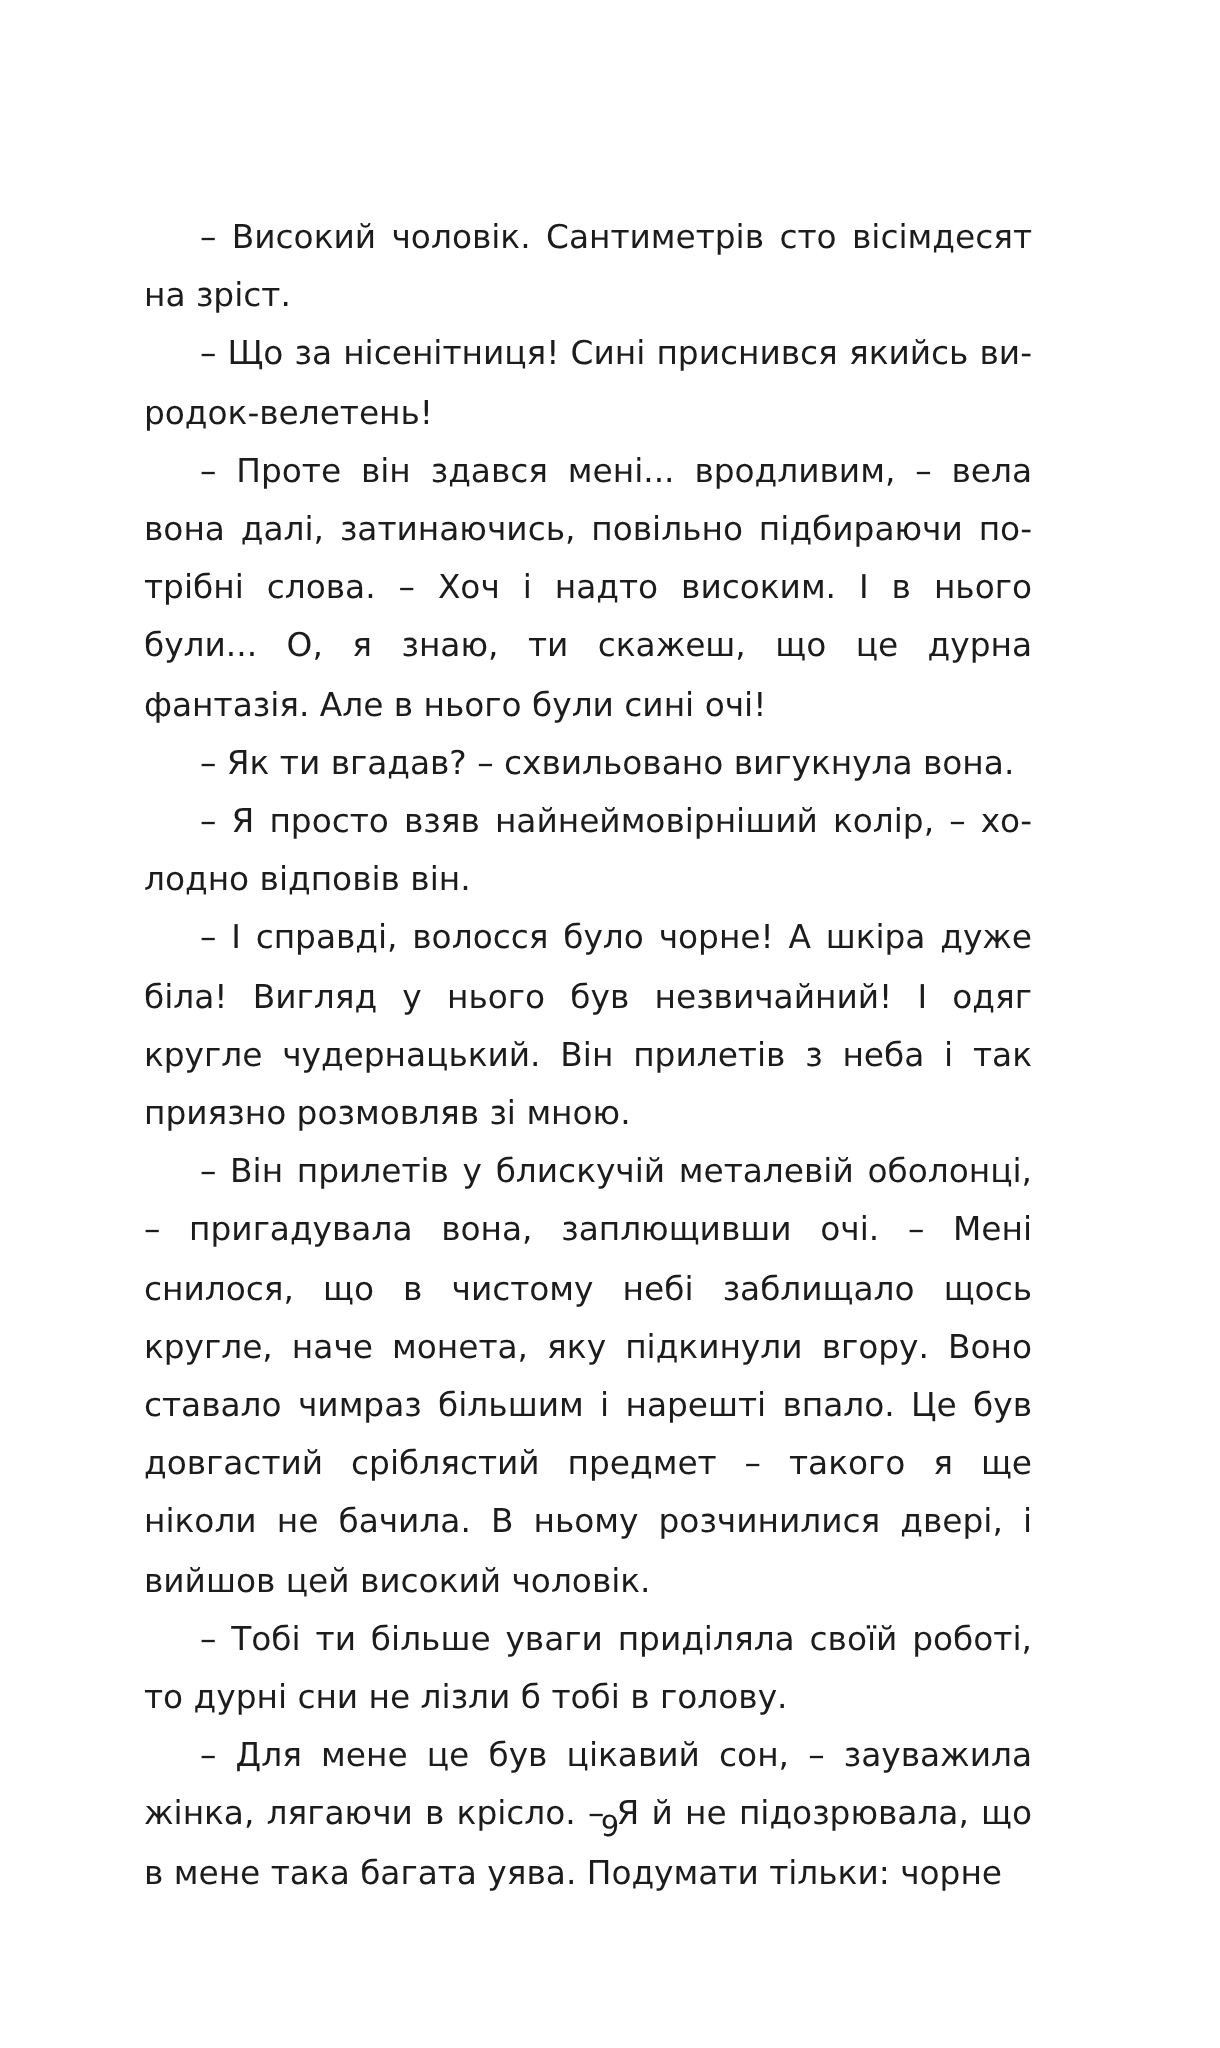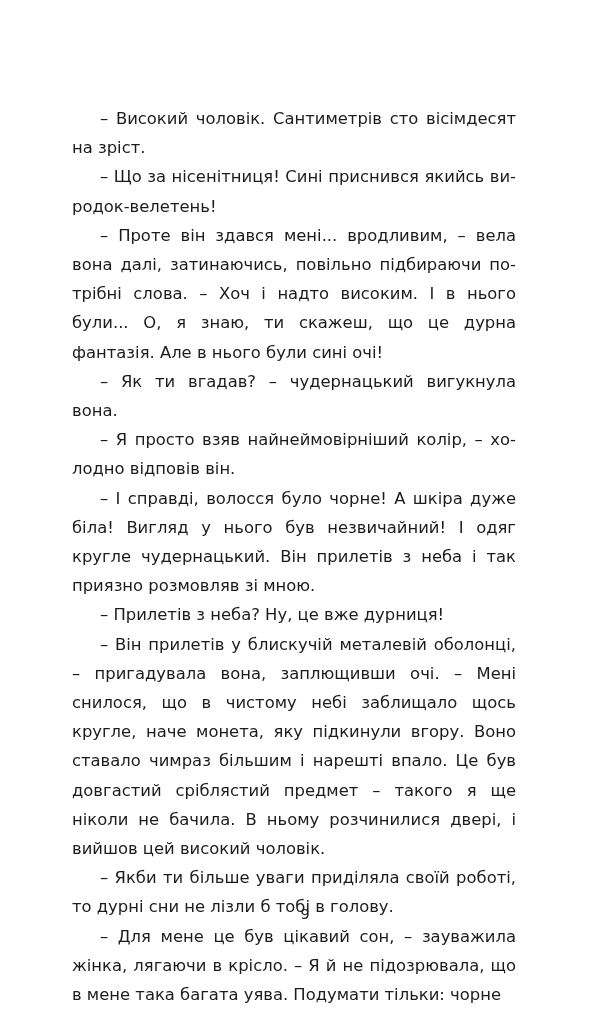--- a/index.html
+++ b/index.html
@@ -52,22 +52,21 @@
   }
 </style>
 </head>
 <body>
 
 <div class="page">
   <div class="text-block">
     <p class="para">– Високий чоловік. Сантиметрів сто вісімдесят на зріст.</p>
     <p class="para">– Що за нісенітниця! Сині приснився якийсь ви­родок-велетень!</p>
     <p class="para">– Проте він здався мені... вродливим, – вела вона далі, затинаючись, повільно підбираючи по­трібні слова. – Хоч і надто високим. І в нього були... О, я знаю, ти скажеш, що це дурна фантазія. Але в нього були сині очі!</p>
-    <p class="para">– Як ти вгадав? – чудернацький вигукнула вона.</p>
+    <p class="para">– Як ти вгадав? – схвильовано вигукнула вона.</p>
     <p class="para">– Я просто взяв найнеймовірніший колір, – хо­лодно відповів він.</p>
     <p class="para">– І справді, волосся було чорне! А шкіра дуже біла! Вигляд у нього був незвичайний! І одяг кругле чудернацький. Він прилетів з неба і так приязно розмовляв зі мною.</p>
-    <p class="para">– Прилетів з неба? Ну, це вже дурниця!</p>
     <p class="para">– Він прилетів у блискучій металевій оболонці, – пригадувала вона, заплющивши очі. – Мені снилося, що в чистому небі заблищало щось кругле, наче мо­нета, яку підкинули вгору. Воно ставало чимраз біль­шим і нарешті впало. Це був довгастий сріблястий предмет – такого я ще ніколи не бачила. В ньому розчинилися двері, і вийшов цей високий чоловік.</p>
-    <p class="para">– Якби ти більше уваги приділяла своїй роботі, то дурні сни не лізли б тобі в голову.</p>
+    <p class="para">– Тобі ти більше уваги приділяла своїй роботі, то дурні сни не лізли б тобі в голову.</p>
     <p class="para last">– Для мене це був цікавий сон, – зауважила жінка, лягаючи в крісло. – Я й не підозрювала, що в мене така багата уява. Подумати тільки: чорне</p>
   </div>
   <div class="page-number">9</div>
 </div>
 
 </body></html>

